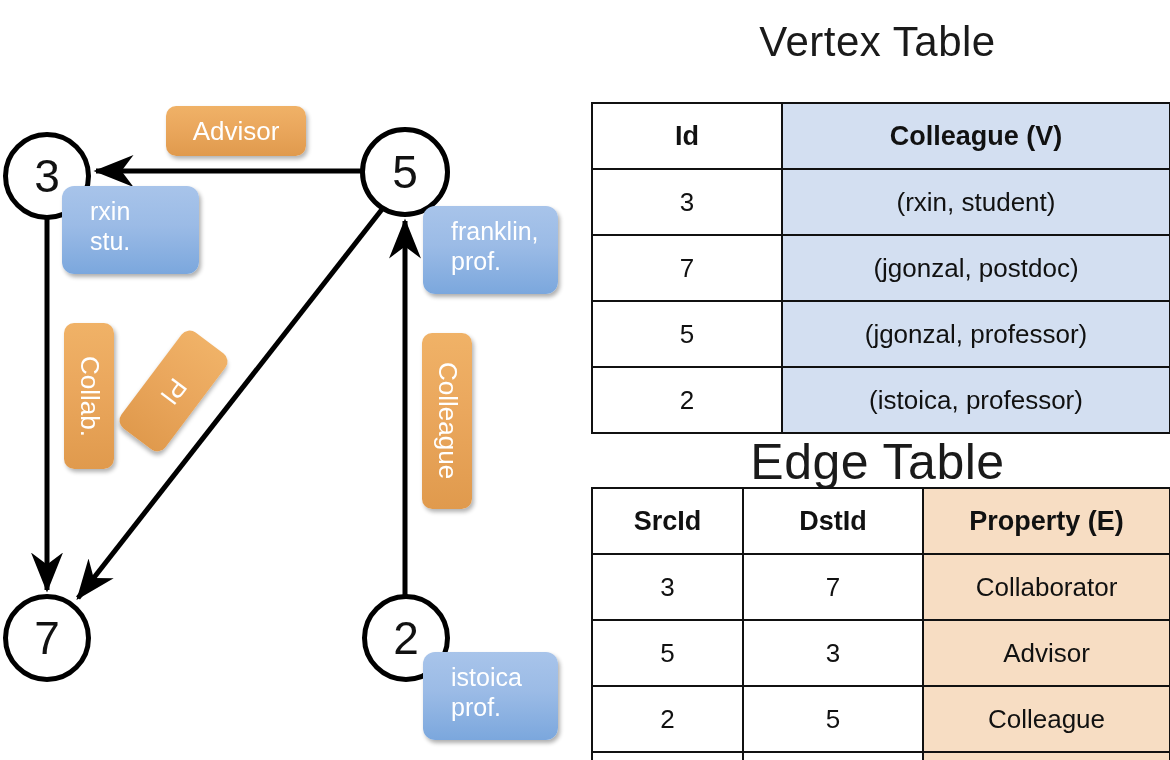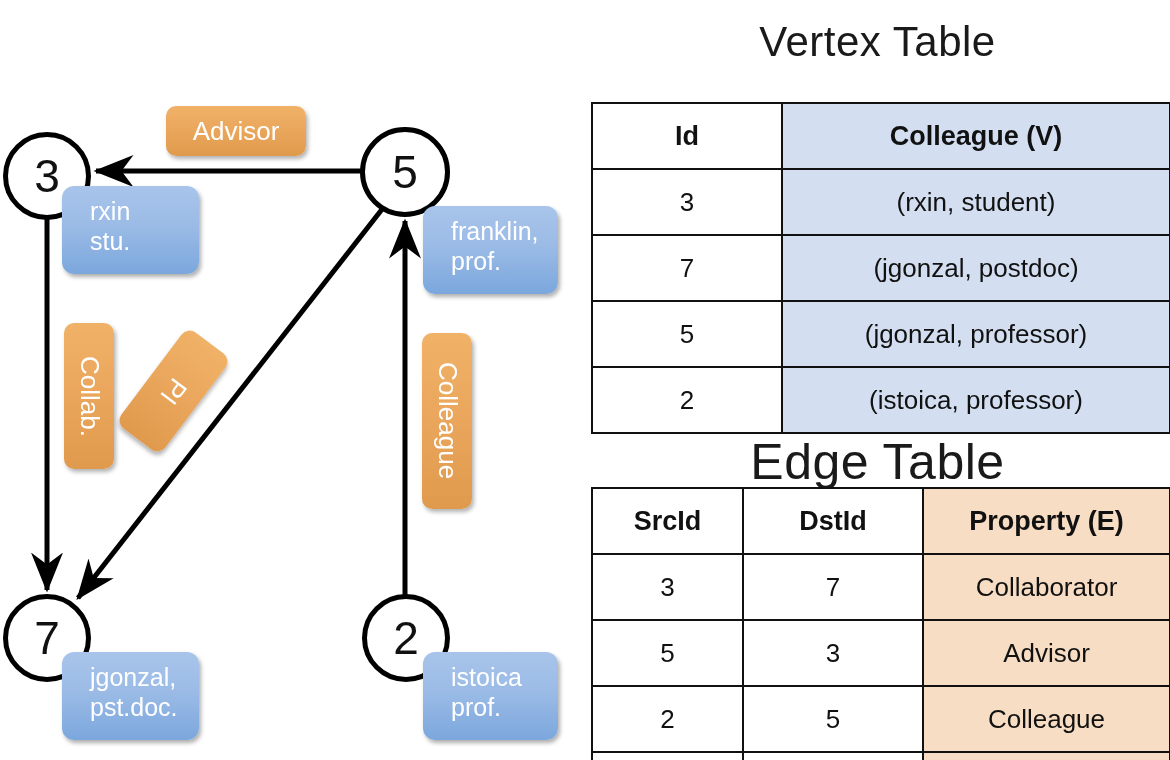--- a/index.html
+++ b/index.html
@@ -146,22 +146,20 @@
 
   <div class="vertex-circle" style="left:3px;  top:132px; width:88px; height:88px;">3</div>
   <div class="vertex-circle" style="left:360px;top:127px; width:90px; height:90px;">5</div>
   <div class="vertex-circle" style="left:3px;  top:594px; width:88px; height:88px;">7</div>
   <div class="vertex-circle" style="left:362px;top:594px; width:88px; height:88px;">2</div>
 
   <div class="prop-box" style="left:62px;  top:186px; width:137px; height:88px;">rxin
 stu.</div>
   <div class="prop-box" style="left:423px; top:191px; width:135px; height:88px;margin-top:15px;">franklin,
 prof.</div>
-  <div class="prop-box" style="left:62px;  top:652px; width:137px; height:88px;">jgonzal,
-pst.doc.</div>
   <div class="prop-box" style="left:423px; top:652px; width:135px; height:88px;">istoica
 prof.</div>
 
   <div class="edge-label" style="left:166px; top:106px; width:140px; height:50px;">Advisor</div>
 
   <div class="edge-label vert" style="left:64px; top:323px; width:50px; height:146px;">Collab.</div>
 
   <div class="edge-label" style="left:146px; top:331px; width:55px; height:120px;
               transform: rotate(37deg); writing-mode: vertical-rl;">PI</div>
 

